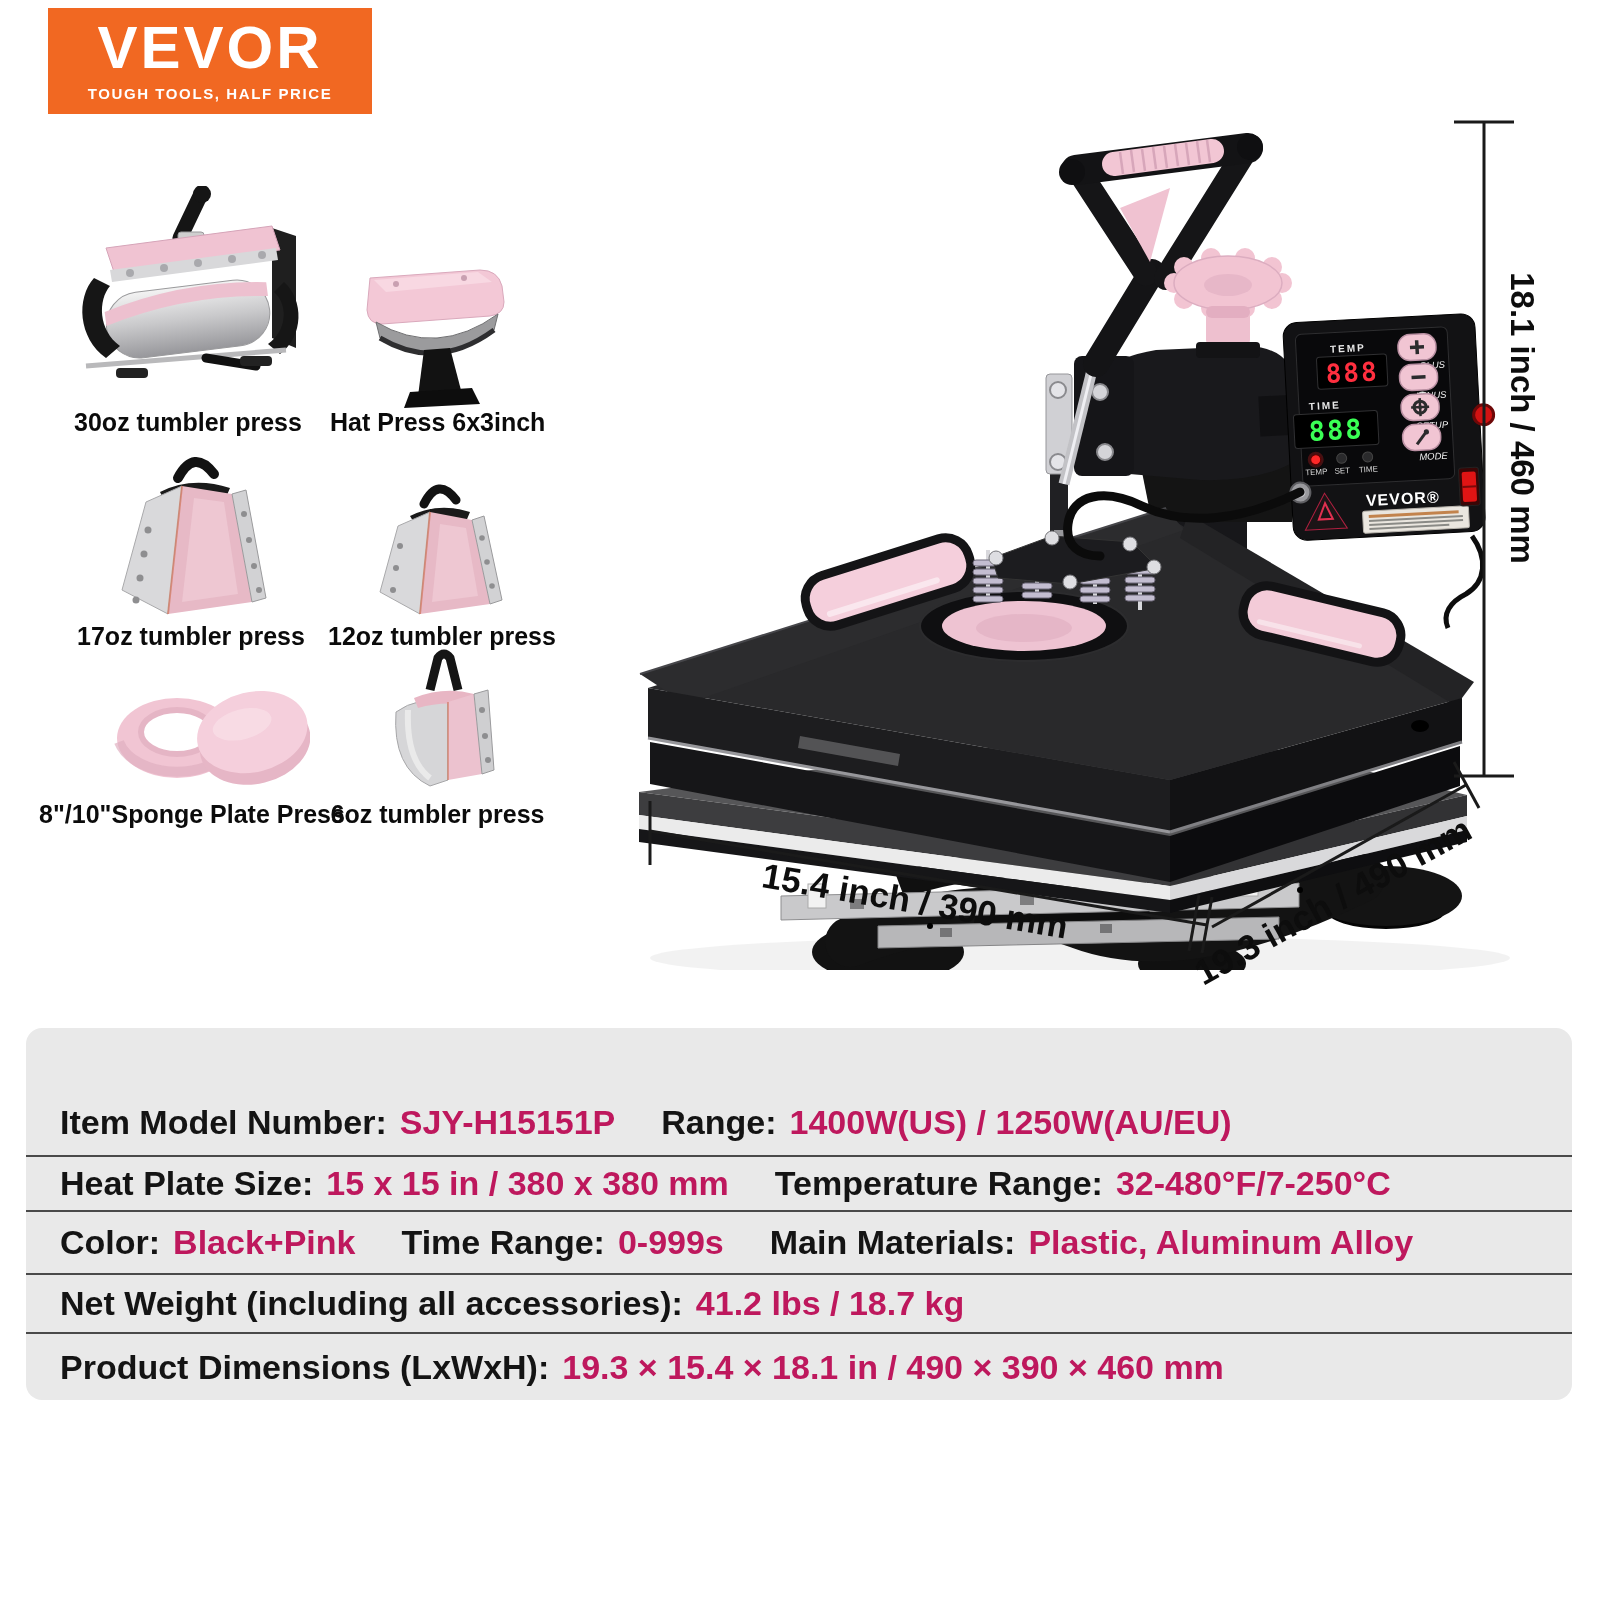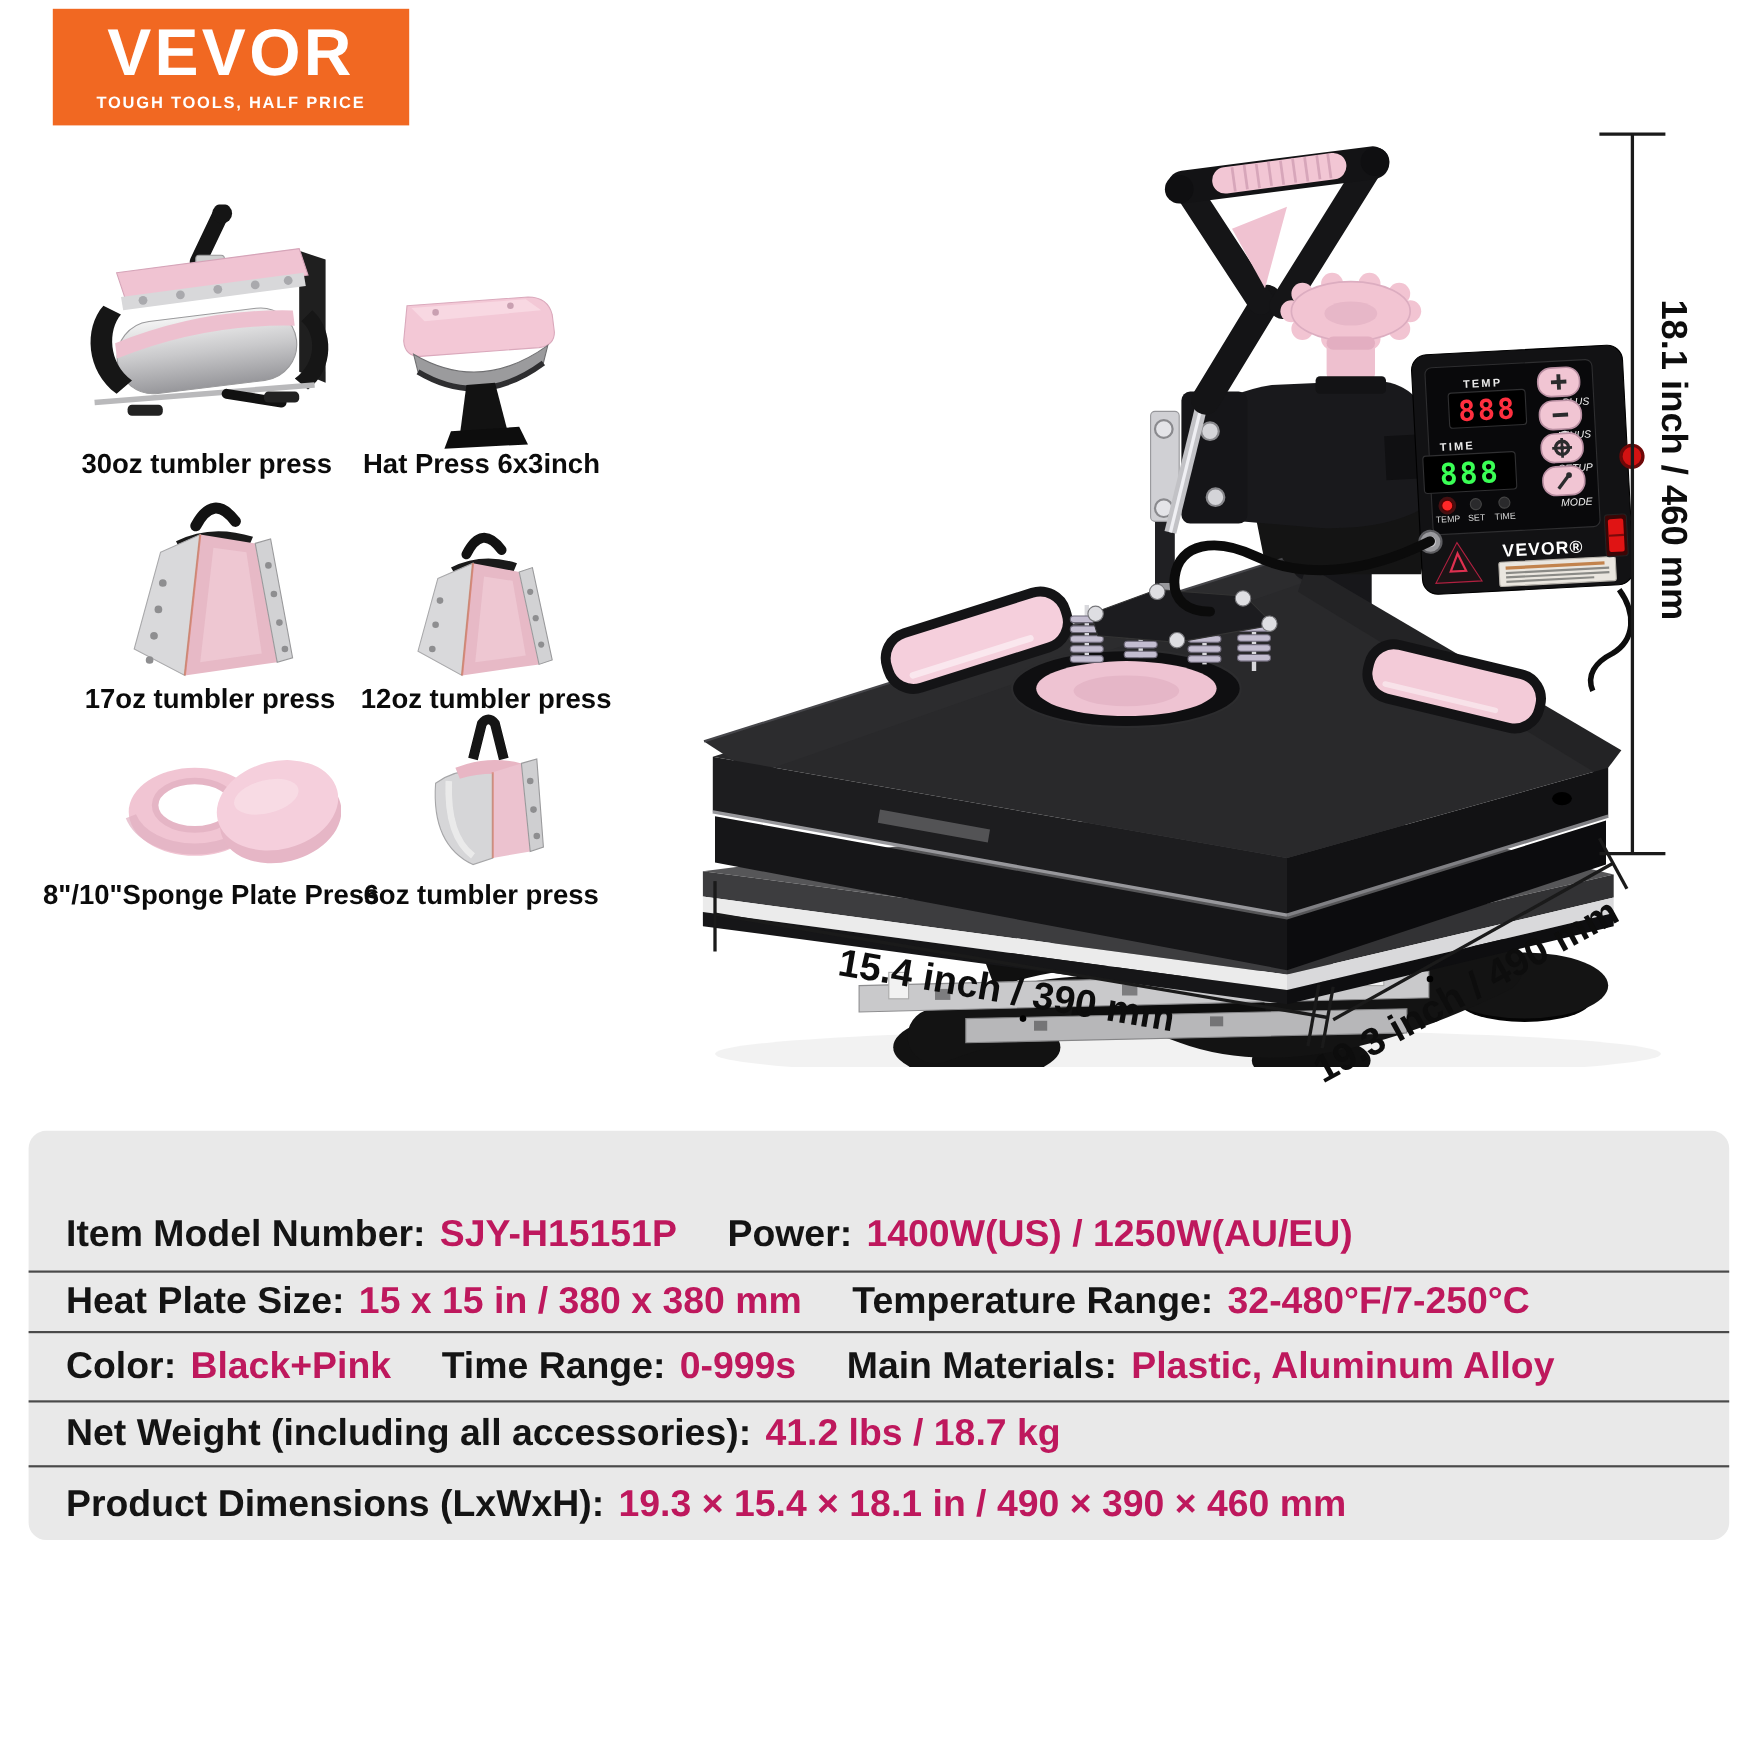--- a/index.html
+++ b/index.html
@@ -416,21 +416,21 @@
   <div class="dim dim-w">15.4 inch / 390 mm</div>
   <div class="dim dim-d">19.3 inch / 490 mm</div>
 
   <div class="spec-panel">
     <div class="spec-row r1">
       <div class="pair">
           <span class="k">Item Model Number:</span>
           <span class="v">SJY-H15151P</span>
         </div>
       <div class="pair">
-          <span class="k">Power:</span>
+          <span class="k">Range:</span>
           <span class="v">1400W(US) / 1250W(AU/EU)</span>
         </div>
     </div>
     <div class="spec-row r2 bordered">
       <div class="pair">
           <span class="k">Heat Plate Size:</span>
           <span class="v">15 x 15 in / 380 x 380 mm</span>
         </div>
       <div class="pair">
           <span class="k">Temperature Range:</span>

